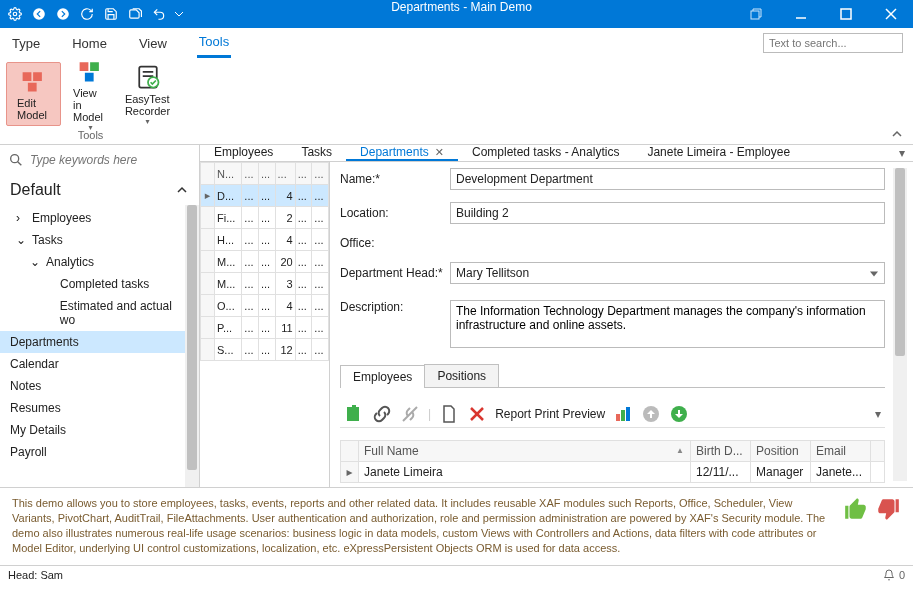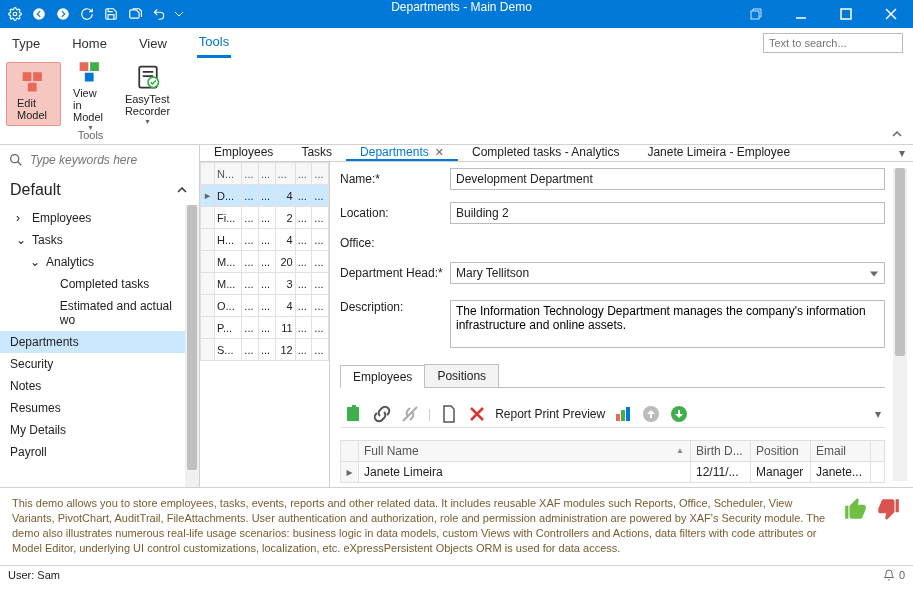--- a/index.html
+++ b/index.html
@@ -257,21 +257,21 @@
           <div class="nav-item">
               <span class="chev"></span>
               <span>Estimated and actual wo</span>
             </div>
         </div>
       </div>
       <div class="nav-item sel" style="padding-left:10px">
           <span>Departments</span>
         </div>
       <div class="nav-item" style="padding-left:10px">
-          <span>Security</span>
+          <span>Calendar</span>
         </div>
       <div class="nav-item" style="padding-left:10px">
           <span>Notes</span>
         </div>
       <div class="nav-item" style="padding-left:10px">
           <span>Resumes</span>
         </div>
       <div class="nav-item" style="padding-left:10px">
           <span>My Details</span>
         </div>
@@ -519,21 +519,21 @@
       </span>
     <span>
         <svg width="26" height="26" viewBox="0 0 24 24" fill="#d9534f">
           <path d="M22 3h-3v12h3V3zM3 14c0 1.1.9 2 2 2h5.3l-.8 3.8v.3c0 .4.2.8.4 1.1L11 22l6.4-6.6c.4-.3.6-.8.6-1.4V5c0-1.1-.9-2-2-2H8c-.8 0-1.5.5-1.8 1.2L3.3 11c-.2.3-.3.6-.3 1v2z"></path>
         </svg>
       </span>
   </div>
 </div>
 
 <div class="statusbar">
-  <span>User: Sam</span>
+  <span>Head: Sam</span>
   <span class="sb-right">
     <span>
         <svg width="12" height="12" viewBox="0 0 24 24" fill="none" stroke="#666" stroke-width="2">
           <path d="M18 8a6 6 0 0 0-12 0c0 7-3 9-3 9h18s-3-2-3-9"></path>
           <path d="M13.7 21a2 2 0 0 1-3.4 0"></path>
         </svg>
       </span>
     <span>0</span>
   </span>
 </div>

